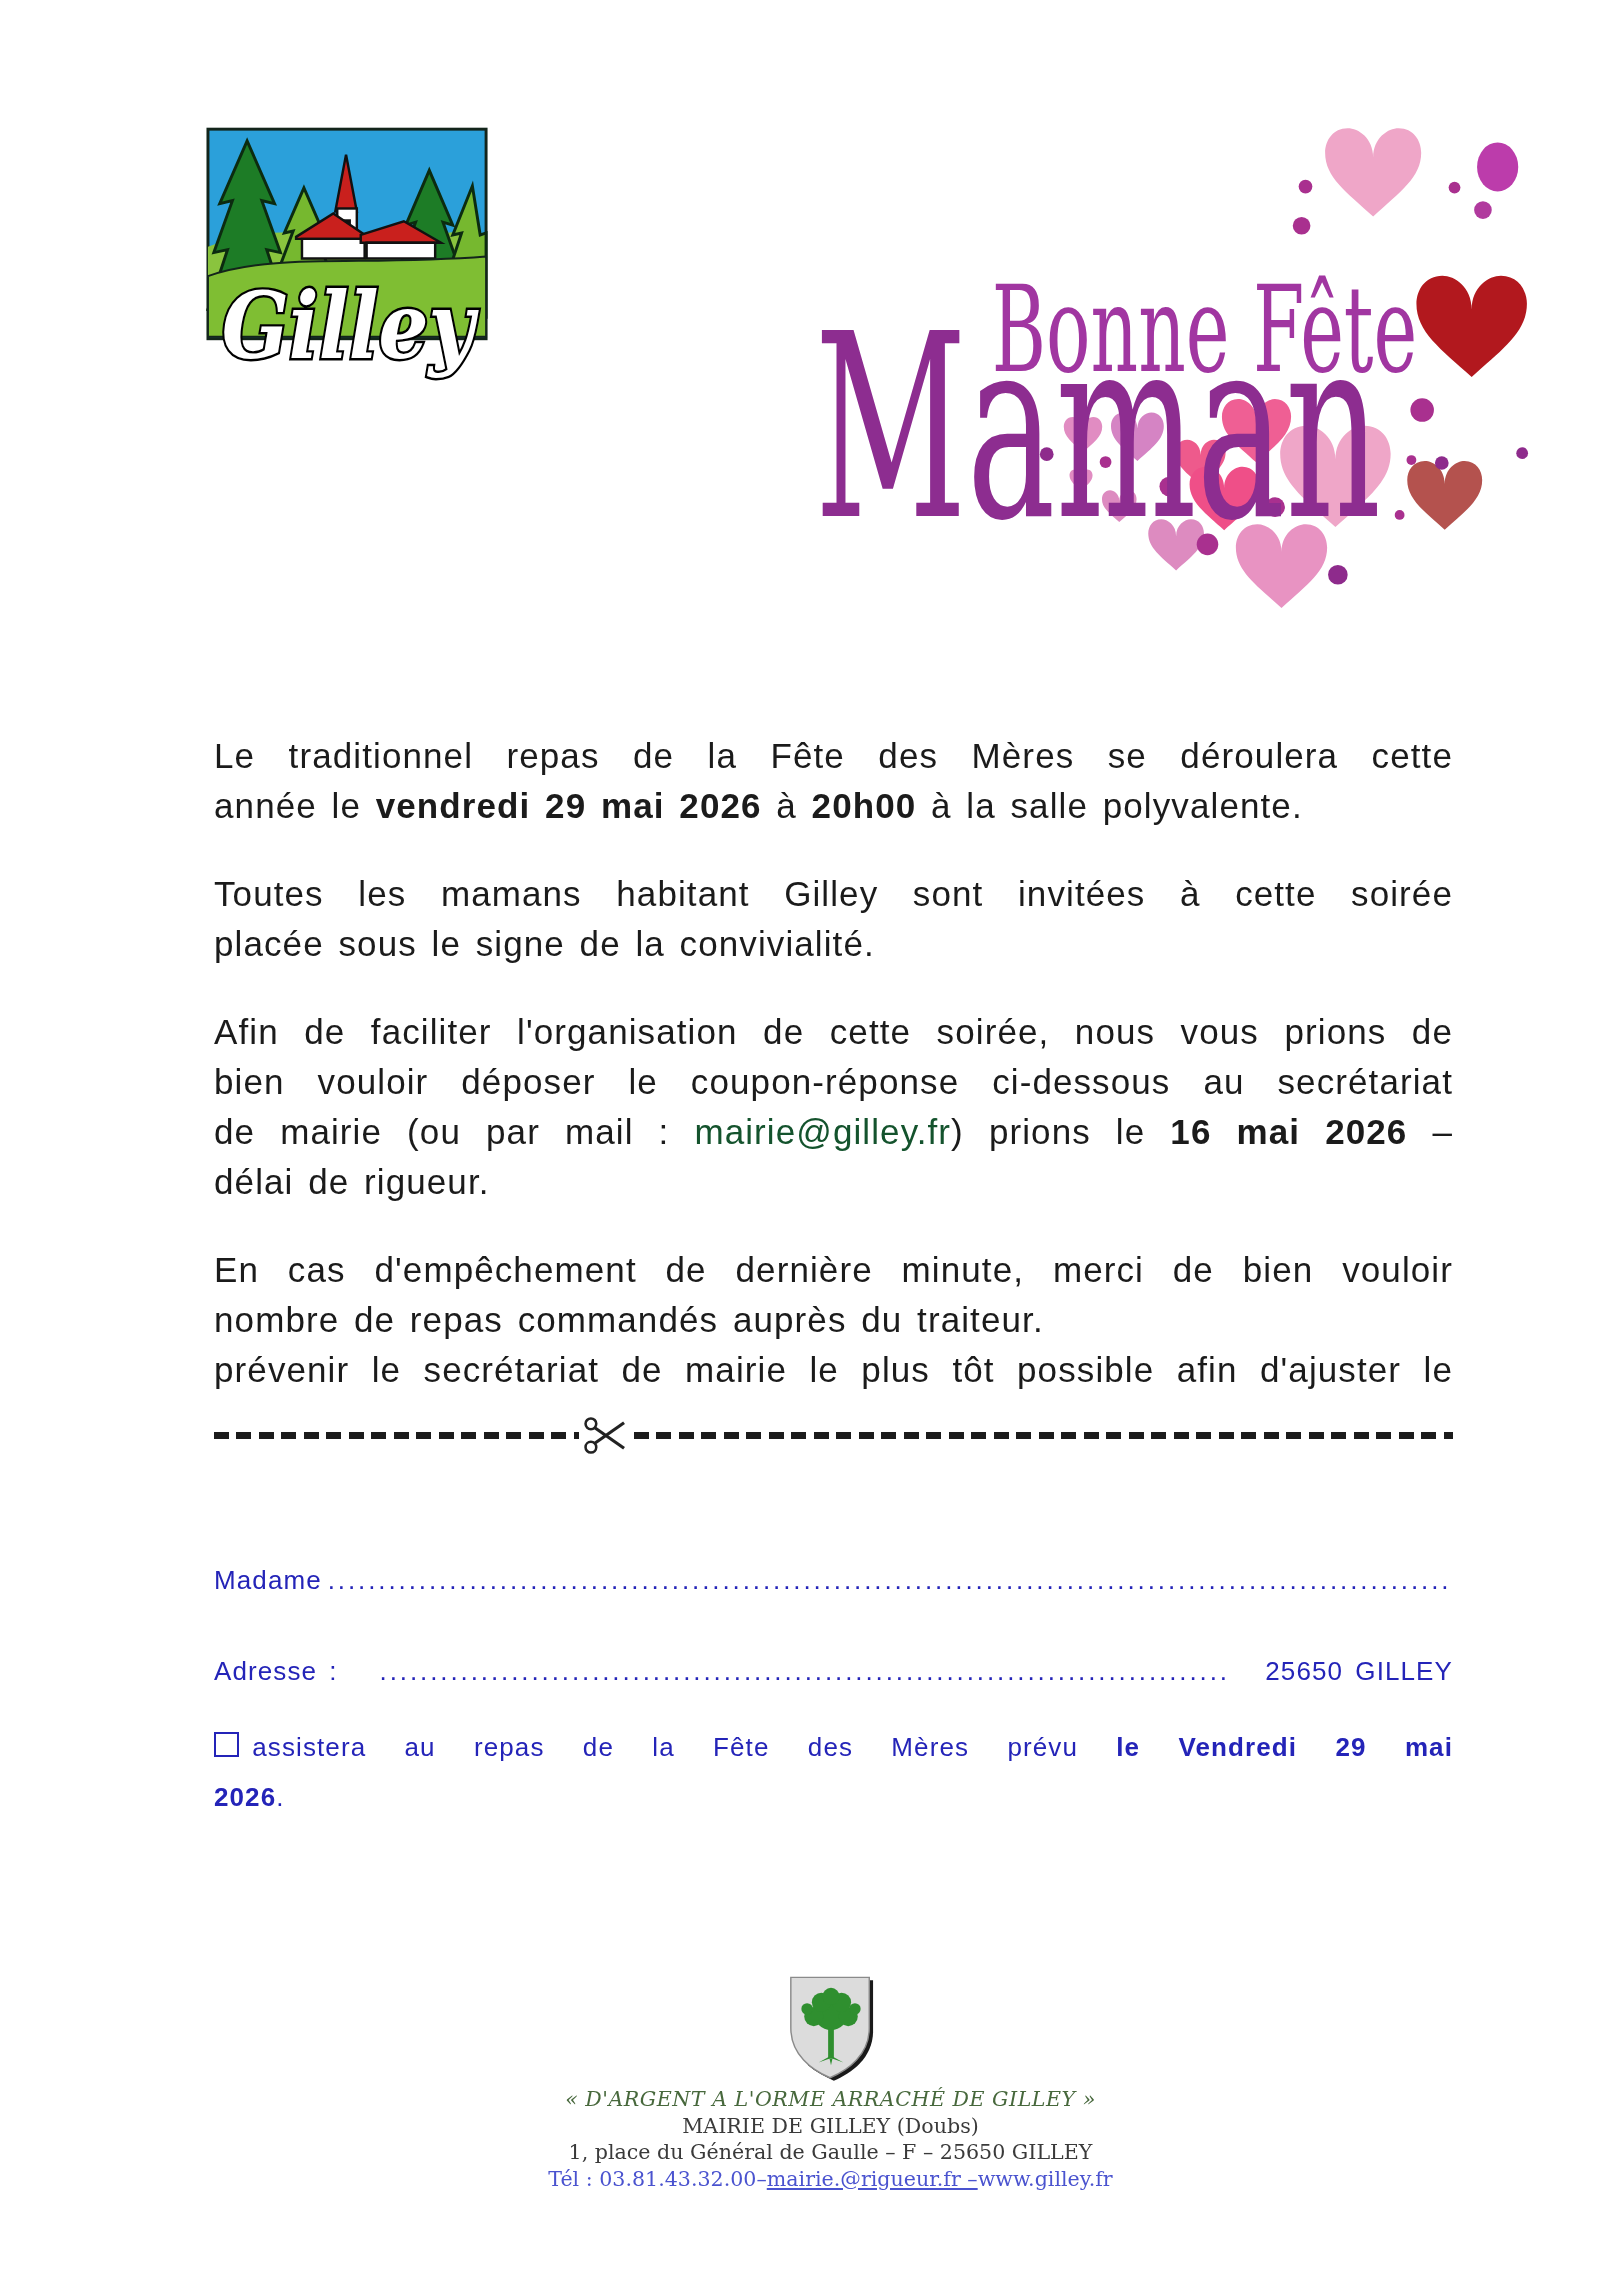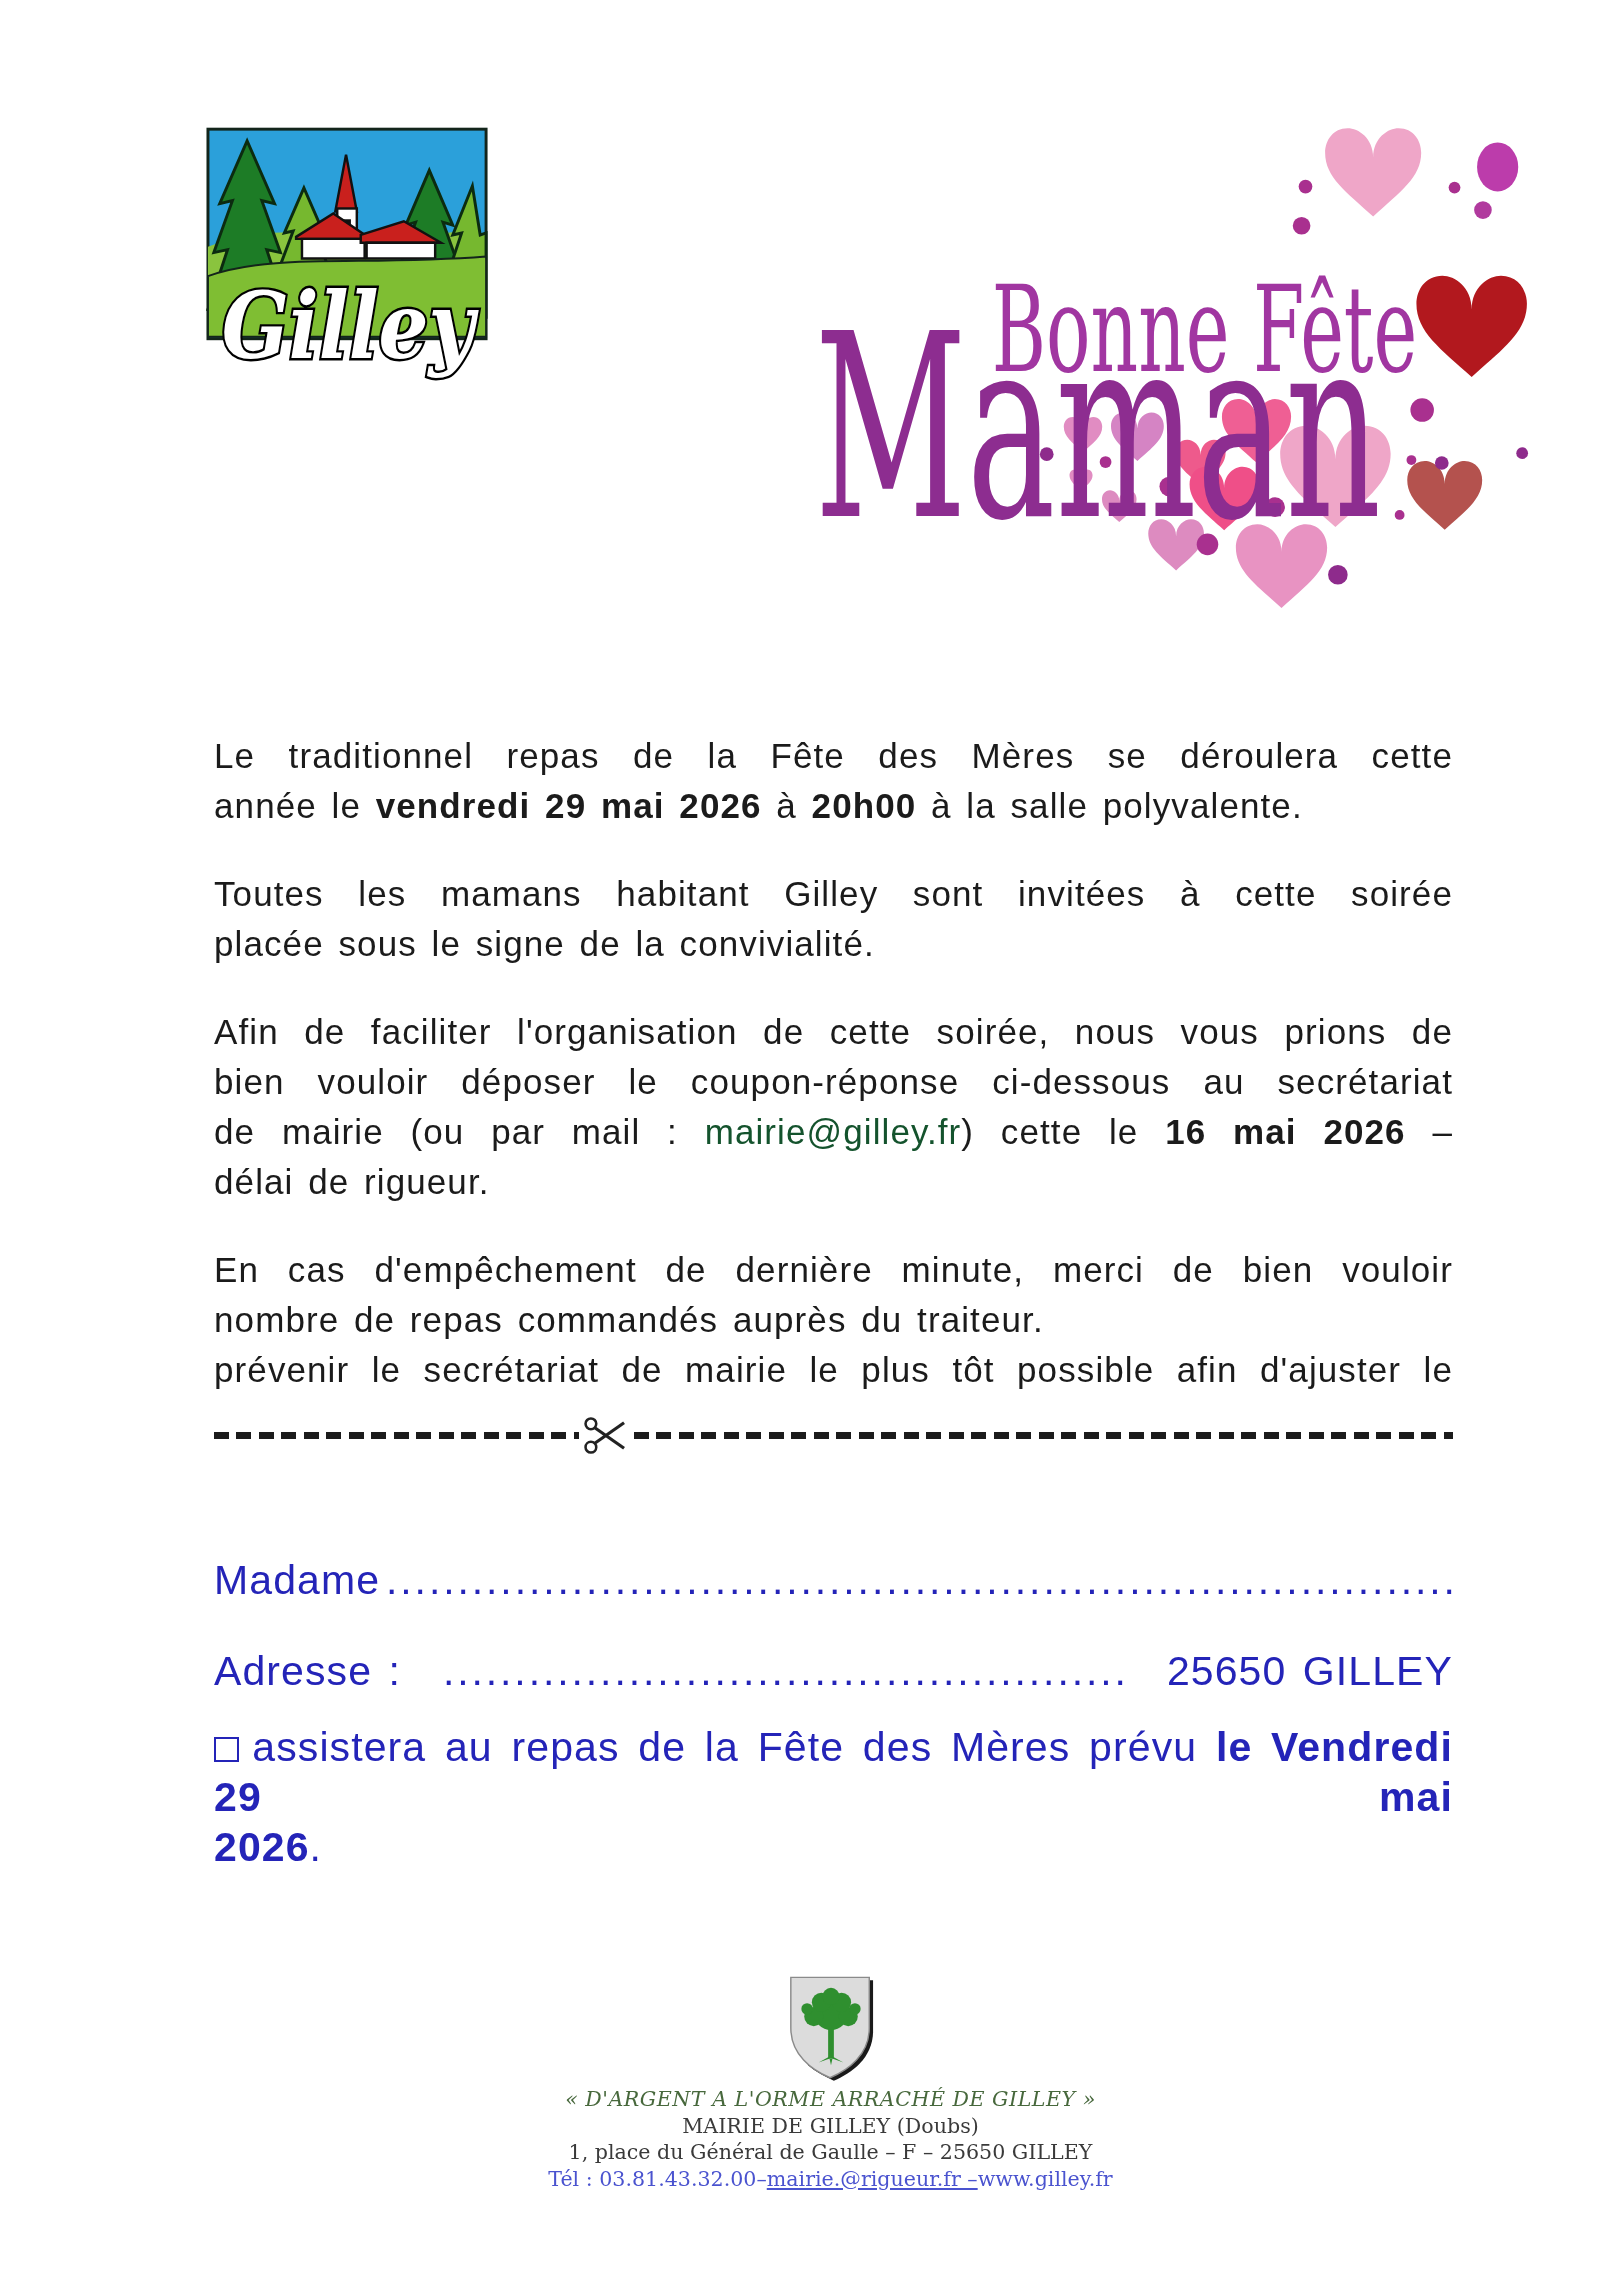--- a/index.html
+++ b/index.html
@@ -27,21 +27,21 @@
   
   .divider{position:absolute;left:194px;top:1419px;width:1239px;height:33px;
     display:flex;align-items:center;}
   .dashseg{height:6.9px;background:repeating-linear-gradient(90deg,#1b1b1b 0 14.7px,transparent 14.7px 22.5px);}
   .dash-left{width:365px;}
   .dash-right{flex:1;}
   .scissors{width:45px;height:39px;margin:0 4.9px;flex:0 0 auto;}
 
   
   .coupon{position:absolute;left:194px;top:1555px;width:1239px;color:#2424b8;
-    font-size:41px;line-height:50px;letter-spacing:1.1px;word-spacing:3.9px;}
+    font-size:26px;line-height:50px;letter-spacing:1.1px;word-spacing:3.9px;}
   .fillline{display:flex;align-items:baseline;white-space:nowrap;}
   .dots{flex:1;overflow:hidden;letter-spacing:2.9px;margin-left:5.9px;}
   .madame-row{margin-bottom:41px;}
   .adresse-row{margin-bottom:25.5px;gap:36px;}
   .city{margin-left:2px;}
   .checkbox{display:inline-block;width:20.6px;height:20.6px;border:2px solid #2424b8;
     margin-right:13.7px;position:relative;top:1px;background:#fff;}
 
   
   .shield{position:absolute;left:767px;top:1974px;width:88px;height:110px;}
@@ -124,21 +124,21 @@
       <span class="line jline">Le traditionnel repas de la Fête des Mères se déroulera cette</span>
       <span class="line"><span>année le </span><b>vendredi 29 mai 2026</b><span> à </span><b>20h00</b><span> à la salle polyvalente.</span></span>
     </div>
     <div class="para">
       <span class="line jline">Toutes les mamans habitant Gilley sont invitées à cette soirée</span>
       <span class="line">placée sous le signe de la convivialité.</span>
     </div>
     <div class="para">
       <span class="line jline">Afin de faciliter l'organisation de cette soirée, nous vous prions de</span>
       <span class="line jline">bien vouloir déposer le coupon-réponse ci-dessous au secrétariat</span>
-      <span class="line jline"><span>de mairie (ou par mail : </span><span class="email">mairie@gilley.fr</span><span>) cette le </span><b>16 mai 2026</b><span> –</span></span>
+      <span class="line jline"><span>de mairie (ou par mail : </span><span class="email">mairie@gilley.fr</span><span>) prions le </span><b>16 mai 2026</b><span> –</span></span>
       <span class="line">délai de rigueur.</span>
     </div>
     <div class="para">
       <span class="line jline">En cas d'empêchement de dernière minute, merci de bien vouloir</span>
       <span class="line">nombre de repas commandés auprès du traiteur.</span>
       <span class="line jline">prévenir le secrétariat de mairie le plus tôt possible afin d'ajuster le</span>
     </div>
   </div>
 
   <div class="divider">

